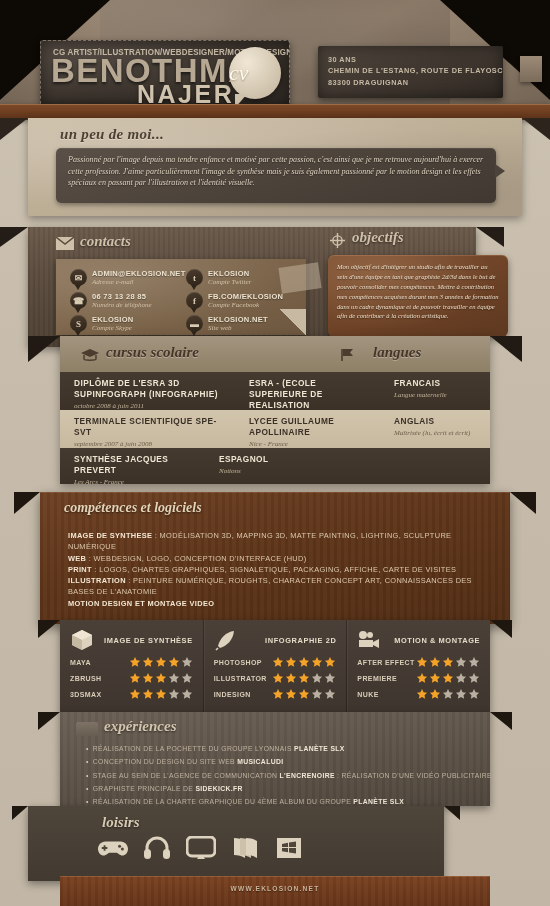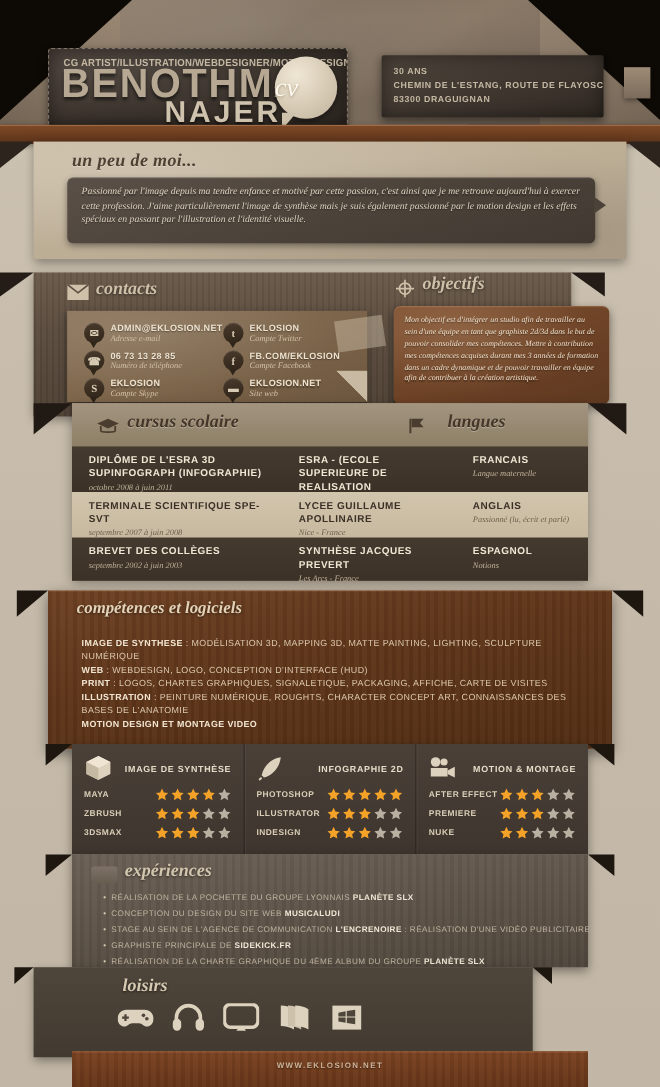--- a/index.html
+++ b/index.html
@@ -701,29 +701,25 @@
       <div class="cell c1">
         <div class="t-main">TERMINALE SCIENTIFIQUE SPE-SVT</div>
         <div class="t-sub">septembre 2007 à juin 2008</div>
       </div>
       <div class="cell c2">
         <div class="t-main">LYCEE GUILLAUME APOLLINAIRE</div>
         <div class="t-sub">Nice - France</div>
       </div>
       <div class="cell c3">
         <div class="t-main">ANGLAIS</div>
-        <div class="t-sub">Passionné (lu, écrit et parlé)</div>
+        <div class="t-sub">Maîtrisée (lu, écrit et écrit)</div>
       </div>
     </div>
 
     <div class="row dark" style="top:112px; height:36px;">
-      <div class="cell c1">
-        <div class="t-main">BREVET DES COLLÈGES</div>
-        <div class="t-sub">septembre 2002 à juin 2003</div>
-      </div>
       <div class="cell c2">
         <div class="t-main">SYNTHÈSE JACQUES PREVERT</div>
         <div class="t-sub">Les Arcs - France</div>
       </div>
       <div class="cell c3">
         <div class="t-main">ESPAGNOL</div>
         <div class="t-sub">Notions</div>
       </div>
     </div>
   </div>

